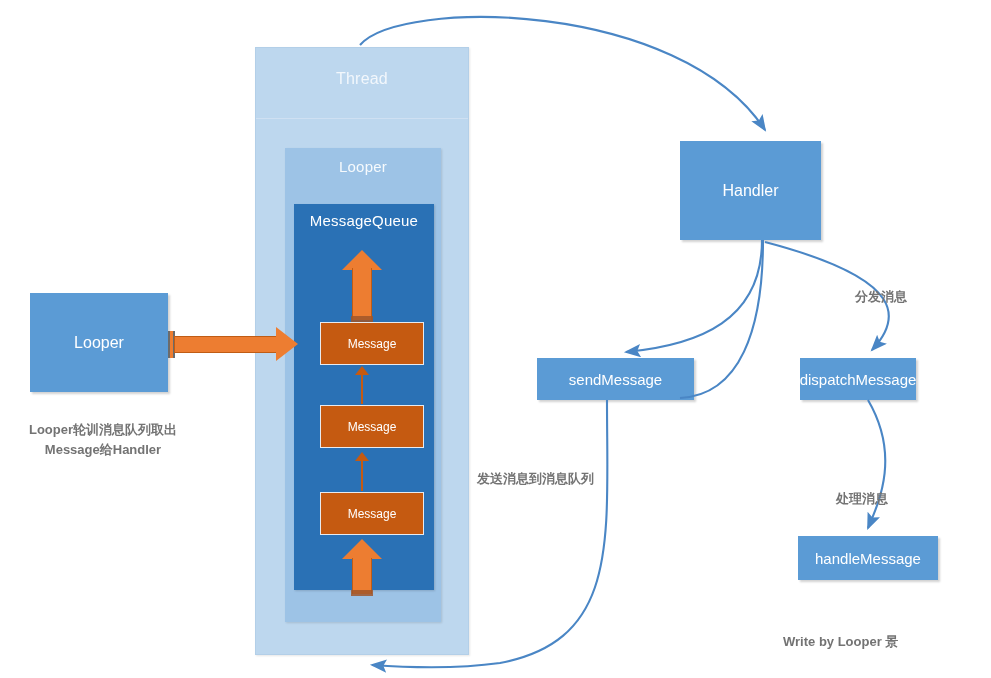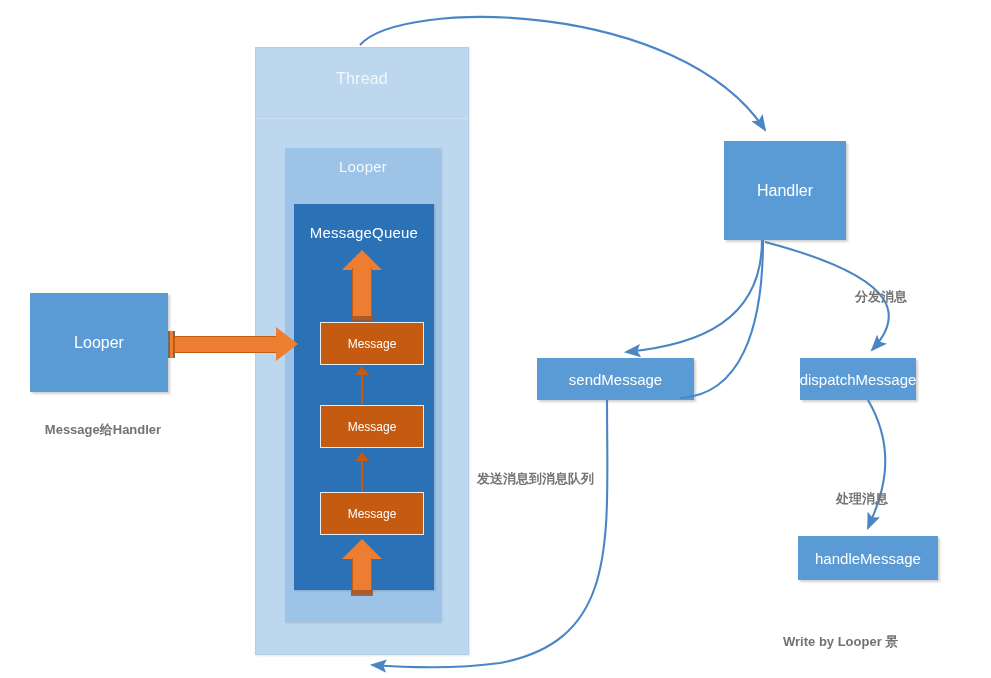--- a/index.html
+++ b/index.html
@@ -60,21 +60,21 @@
     color: #f6fafd;
     box-shadow: 1px 1px 2px rgba(0,0,0,0.12);
   }
   
   #mq-box {
     left: 294px;
     top: 204px;
     width: 140px;
     height: 386px;
     background: #2a71b5;
-    padding-top: 20px;
+    padding-top: 8px;
     font-size: 15px;
     color: #ffffff;
     box-shadow: 1px 1px 2px rgba(0,0,0,0.15);
   }
   
   .msg-box {
     position: absolute;
     left: 320px;
     width: 104px;
     height: 43px;
@@ -197,22 +197,22 @@
     justify-content: center;
     box-sizing: border-box;
     box-shadow: 1.5px 1.5px 2px rgba(0,0,0,0.18);
   }
   #looper-left-box {
     left: 30px; top: 293px;
     width: 138px; height: 99px;
     font-size: 16px;
   }
   #handler-box {
-    left: 724px; top: 141px;
-    width: 122px; height: 99px;
+    left: 680px; top: 141px;
+    width: 141px; height: 99px;
     font-size: 16px;
   }
   #sendmessage-box {
     left: 537px; top: 358px;
     width: 157px; height: 42px;
     font-size: 15px;
   }
   #dispatchmessage-box {
     left: 800px; top: 358px;
     width: 116px; height: 42px;
@@ -333,20 +333,21 @@
     <path d="M 763,240 C 763,330 740,395 680,398" fill="none" stroke="#4a86c5" stroke-width="2.1"></path>
 
     <path d="M 765,242 C 910,280 900,320 872,350" fill="none" stroke="#4a86c5" stroke-width="2.1" marker-end="url(#arrowhead)"></path>
 
     <path d="M 868,400 C 900,455 880,500 868,528" fill="none" stroke="#4a86c5" stroke-width="2.1" marker-end="url(#arrowhead)"></path>
 
     <path d="M 607,400 C 607,540 620,640 500,663 C 450,670 400,667 372,665" fill="none" stroke="#4a86c5" stroke-width="2.1" marker-end="url(#arrowhead)"></path>
   </svg>
 
   <div class="red-label" id="label-looper-note">
+    <div>Looper轮训消息队列取出</div>
     <div>Message给Handler</div>
   </div>
   <div class="red-label" id="label-send-to-queue">发送消息到消息队列</div>
   <div class="red-label" id="label-dispatch">分发消息</div>
   <div class="red-label" id="label-handle">处理消息</div>
   <div class="red-label" id="label-signature">Write by Looper 景</div>
 
 </div>
 
 </body></html>

